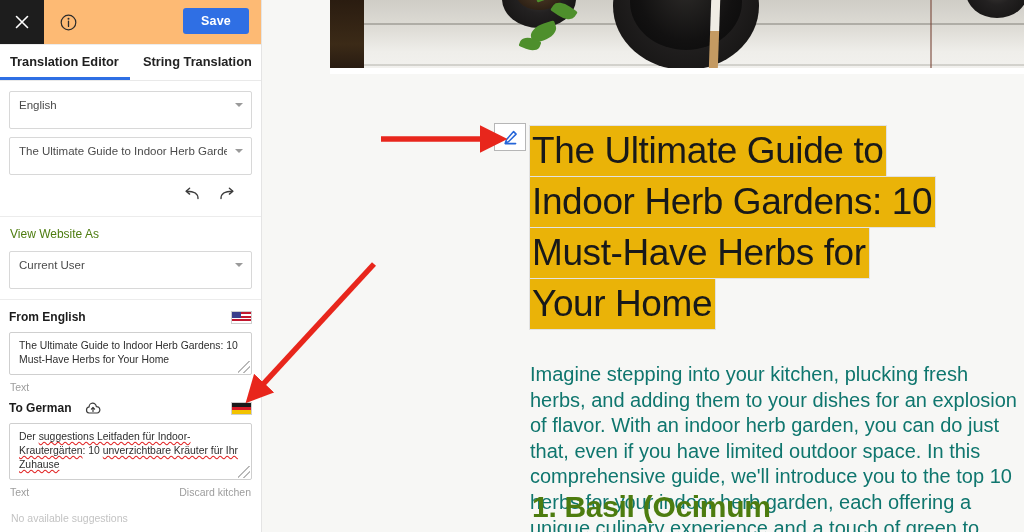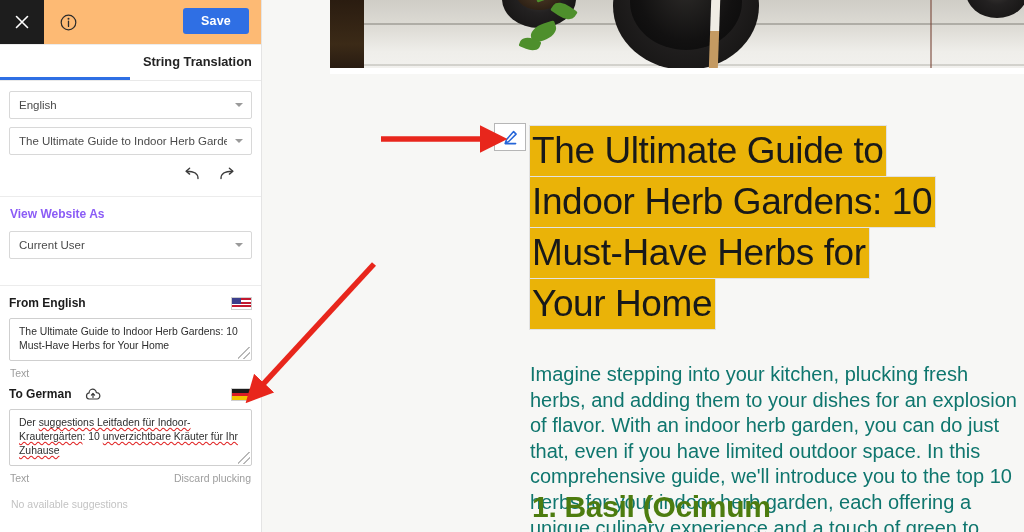--- a/index.html
+++ b/index.html
@@ -97,21 +97,21 @@
     background: #2f6fe4;
   }
 
   
   .selects {
     padding: 10px 9px 6px 9px;
     border-bottom: 1px solid #ececec;
   }
   .select {
     position: relative;
-    height: 28px;
+    height: 38px;
     border: 1px solid #d8d8d8;
     border-radius: 2px;
     background: #fff;
     margin-bottom: 8px;
     box-sizing: border-box;
     cursor: pointer;
     overflow: hidden;
   }
   .select .sel-label {
     position: absolute;
@@ -146,22 +146,22 @@
     cursor: pointer;
   }
 
   
   .section {
     padding: 10px 9px 10px 9px;
     border-bottom: 1px solid #ececec;
   }
   .section-title {
     font-size: 12px;
-    font-weight: 700;
-    color: #8b5cf6;
+    font-weight: 400;
+    color: #4d7c0f;
     margin: 0 0 10px 1px;
   }
 
   
   .pane {
     padding: 8px 9px 0 9px;
   }
   .pane-head {
     display: flex;
     align-items: center;
@@ -371,20 +371,21 @@
       <svg width="17" height="17" viewBox="0 0 17 17" aria-hidden="true">
         <circle cx="8.5" cy="8.5" r="7.3" fill="none" stroke="#2b2b2b" stroke-width="1.2"></circle>
         <circle cx="8.5" cy="4.7" r="1" fill="#2b2b2b"></circle>
         <path d="M8.5 7.1 L8.5 12.4" stroke="#2b2b2b" stroke-width="1.3" stroke-linecap="round"></path>
       </svg>
     </div>
     <button class="save-btn">Save</button>
   </div>
 
   <div class="tabs">
+    <div class="tab t1">Translation Editor</div>
     <div class="tab t2">String Translation</div>
     <div class="tab-underline"></div>
   </div>
 
   <div class="selects">
     <div class="select">
       <span class="sel-label">English</span>
       <span class="caret"></span>
     </div>
     <div class="select">
@@ -402,21 +403,21 @@
         <svg width="17" height="14" viewBox="0 0 17 14" aria-hidden="true">
           <path d="M2 11.5 C2 6.2 5.8 4.2 13.4 4.2" fill="none" stroke="#3c3c3c" stroke-width="1.4" stroke-linecap="round"></path>
           <path d="M10.4 1.3 L13.9 4.2 L10.4 7.1" fill="none" stroke="#3c3c3c" stroke-width="1.4" stroke-linecap="round" stroke-linejoin="round"></path>
         </svg>
       </div>
     </div>
   </div>
 
   <div class="section">
     <div class="section-title">View Website As</div>
-    <div class="select" style="margin-bottom:16px">
+    <div class="select" style="margin-bottom:0">
       <span class="sel-label">Current User</span>
       <span class="caret"></span>
     </div>
   </div>
 
   <div class="pane">
     <div class="pane-head">
       <span class="lbl">From English</span>
       <span class="flag us">
           <span class="canton"></span>
@@ -441,21 +442,21 @@
         </svg>
       </span>
       <span class="flag de"></span>
     </div>
     <div class="txtbox">
       <span>Der </span><span class="spell">suggestions Leitfaden für Indoor-Krautergärten</span><span>: 10 </span><span class="spell">unverzichtbare Kräuter für Ihr Zuhause</span>
       <span class="grip"></span>
     </div>
     <div class="meta-row">
       <span>Text</span>
-      <span class="discard">Discard plucking</span>
+      <span class="discard">Discard kitchen</span>
     </div>
     <div class="suggestions">No available suggestions</div>
   </div>
 </div>
 
 <div id="main">
 
   <div class="hero-photo">
     <div class="ph-surface"></div>
     <div class="ph-wood"></div>

